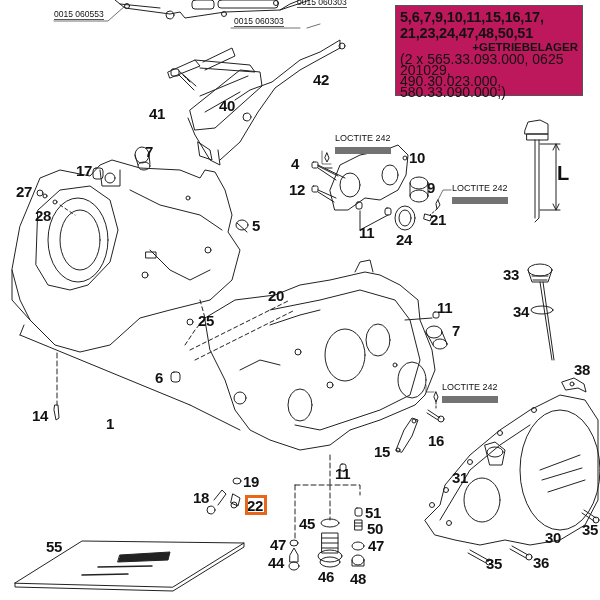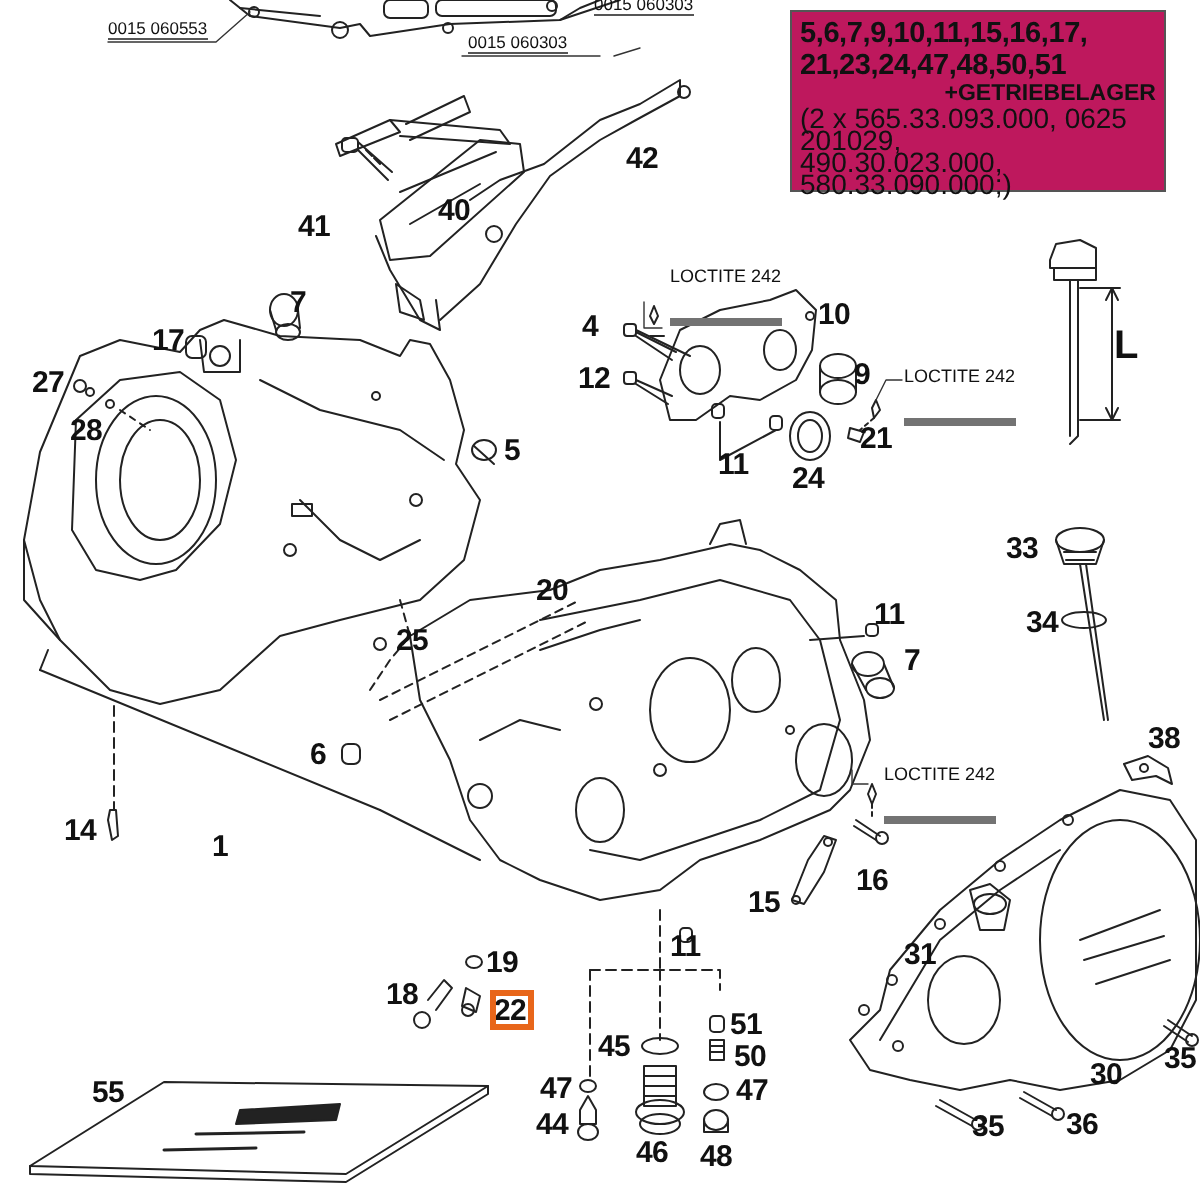--- a/index.html
+++ b/index.html
@@ -2,21 +2,21 @@
 <html><head>
   <meta charset="utf-8">
   <style>
     html, body { margin:0; padding:0; background:#ffffff; }
     body { width:600px; height:600px; position:relative; overflow:hidden;
            font-family:"Liberation Sans", sans-serif; color:#111; }
     #stage { position:absolute; left:0; top:0; width:600px; height:600px; }
     .lbl { position:absolute; font-weight:bold; font-size:15px; line-height:15px;
            color:#111; white-space:nowrap; letter-spacing:-0.3px; }
     .loctite { position:absolute; font-size:9px; line-height:10px; color:#111; white-space:nowrap;
-               border-bottom:4px solid #737373; padding-bottom:16px; }
+               border-bottom:7px solid #737373; padding-bottom:4px; }
     .partno { position:absolute; font-size:8.5px; line-height:10px; color:#111; white-space:nowrap;
               border-bottom:1px solid #555; }
     #note-box { position:absolute; left:395px; top:5px; width:188px; height:91px;
                 border:1px solid #555; background:#be185d; padding:3px 4px; box-sizing:border-box; }
     #note-box .nums { font-weight:bold; font-size:14.5px; line-height:16px; letter-spacing:-0.2px; }
     #note-box .caps { font-weight:bold; font-size:11.5px; line-height:13px;text-align:right; }
     #note-box .refs { font-size:14px; line-height:11px; }
     #highlight { position:absolute; left:245px; top:495px; width:22px; height:20px;
                  border:3px solid #e8661a; box-sizing:border-box; }
     #L-label { position:absolute; left:557px; top:162px; font-weight:bold; font-size:20px; }

